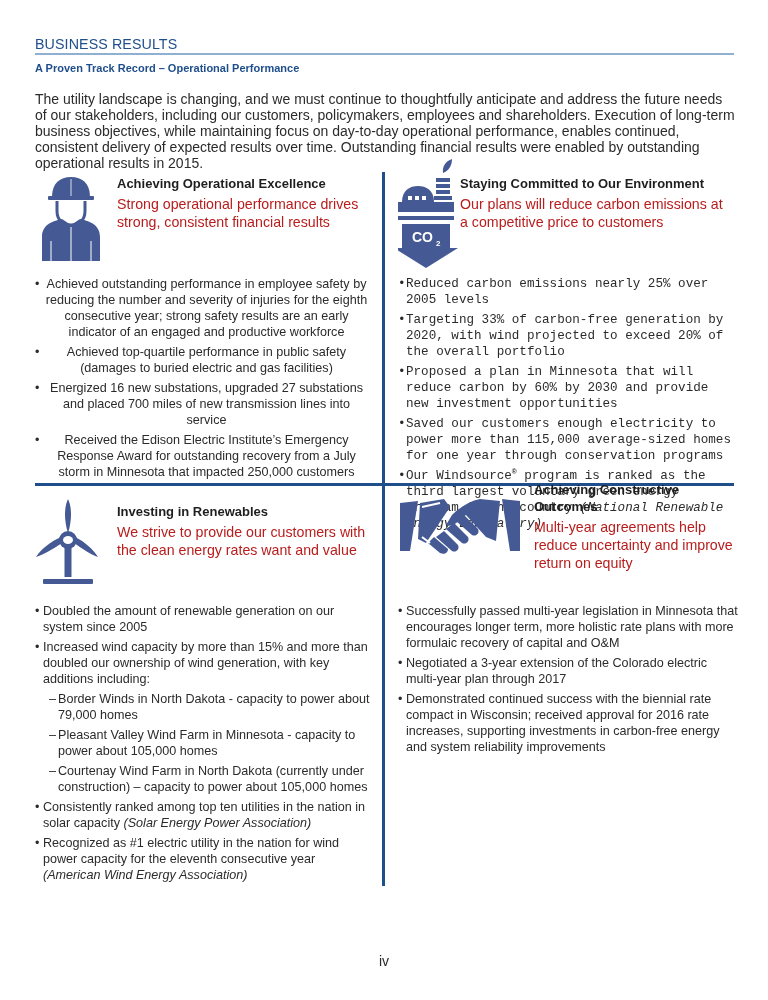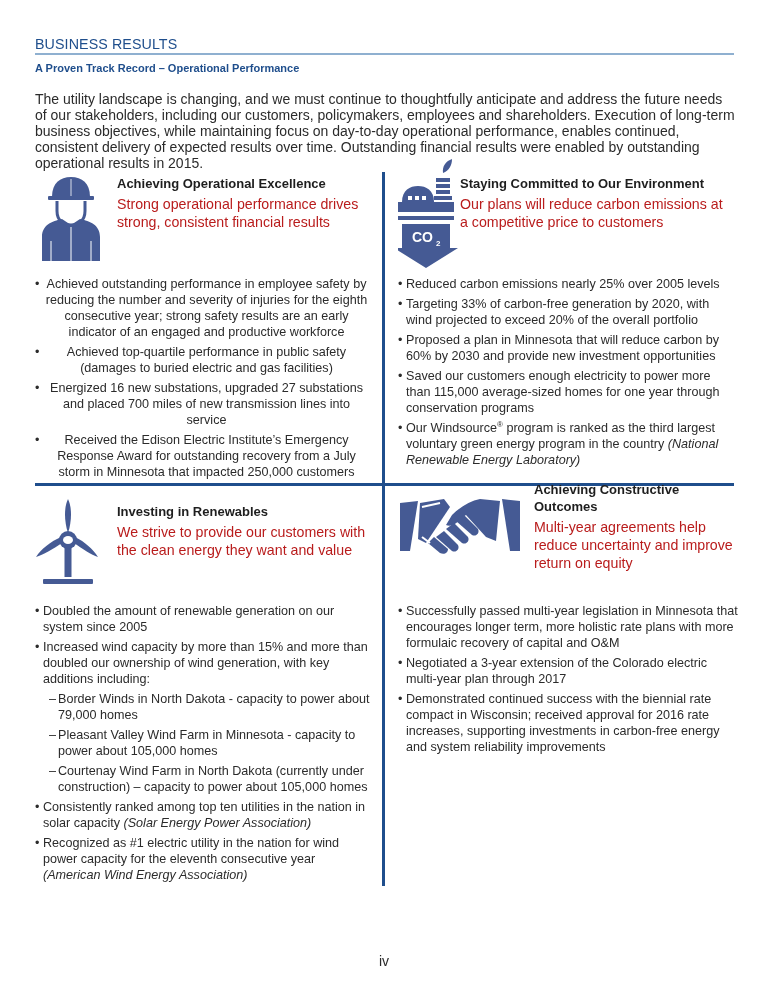--- a/index.html
+++ b/index.html
@@ -99,21 +99,21 @@
         <rect x="50" y="55" width="6" height="2"></rect>
       </g>
       <text x="14" y="84" font-family="Liberation Sans, sans-serif" font-weight="bold" font-size="14" fill="#ffffff">CO</text>
       <text x="38" y="88" font-family="Liberation Sans, sans-serif" font-weight="bold" font-size="8" fill="#ffffff">2</text>
     </svg>
   </div>
   <div class="card-head" style="left:460px; top:175px; width:270px;">
     <div class="card-title">Staying Committed to Our Environment</div>
     <div class="card-sub">Our plans will reduce carbon emissions at a competitive price to customers</div>
   </div>
-  <ul class="bullets" style="left:398px; top:276px; width:340px;">
+  <ul class="bullets" style="left:398px; top:276px; width:340px;font-family:Liberation Mono, monospace;">
     <li>Reduced carbon emissions nearly 25% over 2005 levels</li>
     <li>Targeting 33% of carbon-free generation by 2020, with wind projected to exceed 20% of the overall portfolio</li>
     <li>Proposed a plan in Minnesota that will reduce carbon by 60% by 2030 and provide new investment opportunities</li>
     <li>Saved our customers enough electricity to power more than 115,000 average-sized homes for one year through conservation programs</li>
     <li><span>Our Windsource</span><sup>®</sup><span> program is ranked as the third largest voluntary green energy program in the country </span><em>(National Renewable Energy Laboratory)</em></li>
   </ul>
 </section>
 
 <section>
   <div class="icon" style="left:35px; top:497px; width:64px; height:88px;">
@@ -130,21 +130,21 @@
 
         <rect x="8" y="82" width="50" height="5" rx="1"></rect>
 
         <circle cx="33" cy="43" r="9"></circle>
       </g>
       <ellipse cx="33" cy="43" rx="5" ry="4" fill="#ffffff"></ellipse>
     </svg>
   </div>
   <div class="card-head" style="left:117px; top:503px; width:260px;">
     <div class="card-title">Investing in Renewables</div>
-    <div class="card-sub">We strive to provide our customers with the clean energy they want and value</div>
+    <div class="card-sub">We strive to provide our customers with the clean energy rates want and value</div>
   </div>
   <ul class="bullets" style="left:35px; top:603px; width:340px;">
     <li>Doubled the amount of renewable generation on our system since 2005</li>
     <li>
       <span>Increased wind capacity by more than 15% and more than doubled our ownership of wind generation, with key additions including:</span>
       <ul class="sub">
         <li style="position:relative;"><span class="dash">–</span><span>Border Winds in North Dakota - capacity to power about 79,000 homes</span></li>
         <li style="position:relative;"><span class="dash">–</span><span>Pleasant Valley Wind Farm in Minnesota - capacity to power about 105,000 homes</span></li>
         <li style="position:relative;"><span class="dash">–</span><span>Courtenay Wind Farm in North Dakota (currently under construction) – capacity to power about 105,000 homes</span></li>
       </ul>

